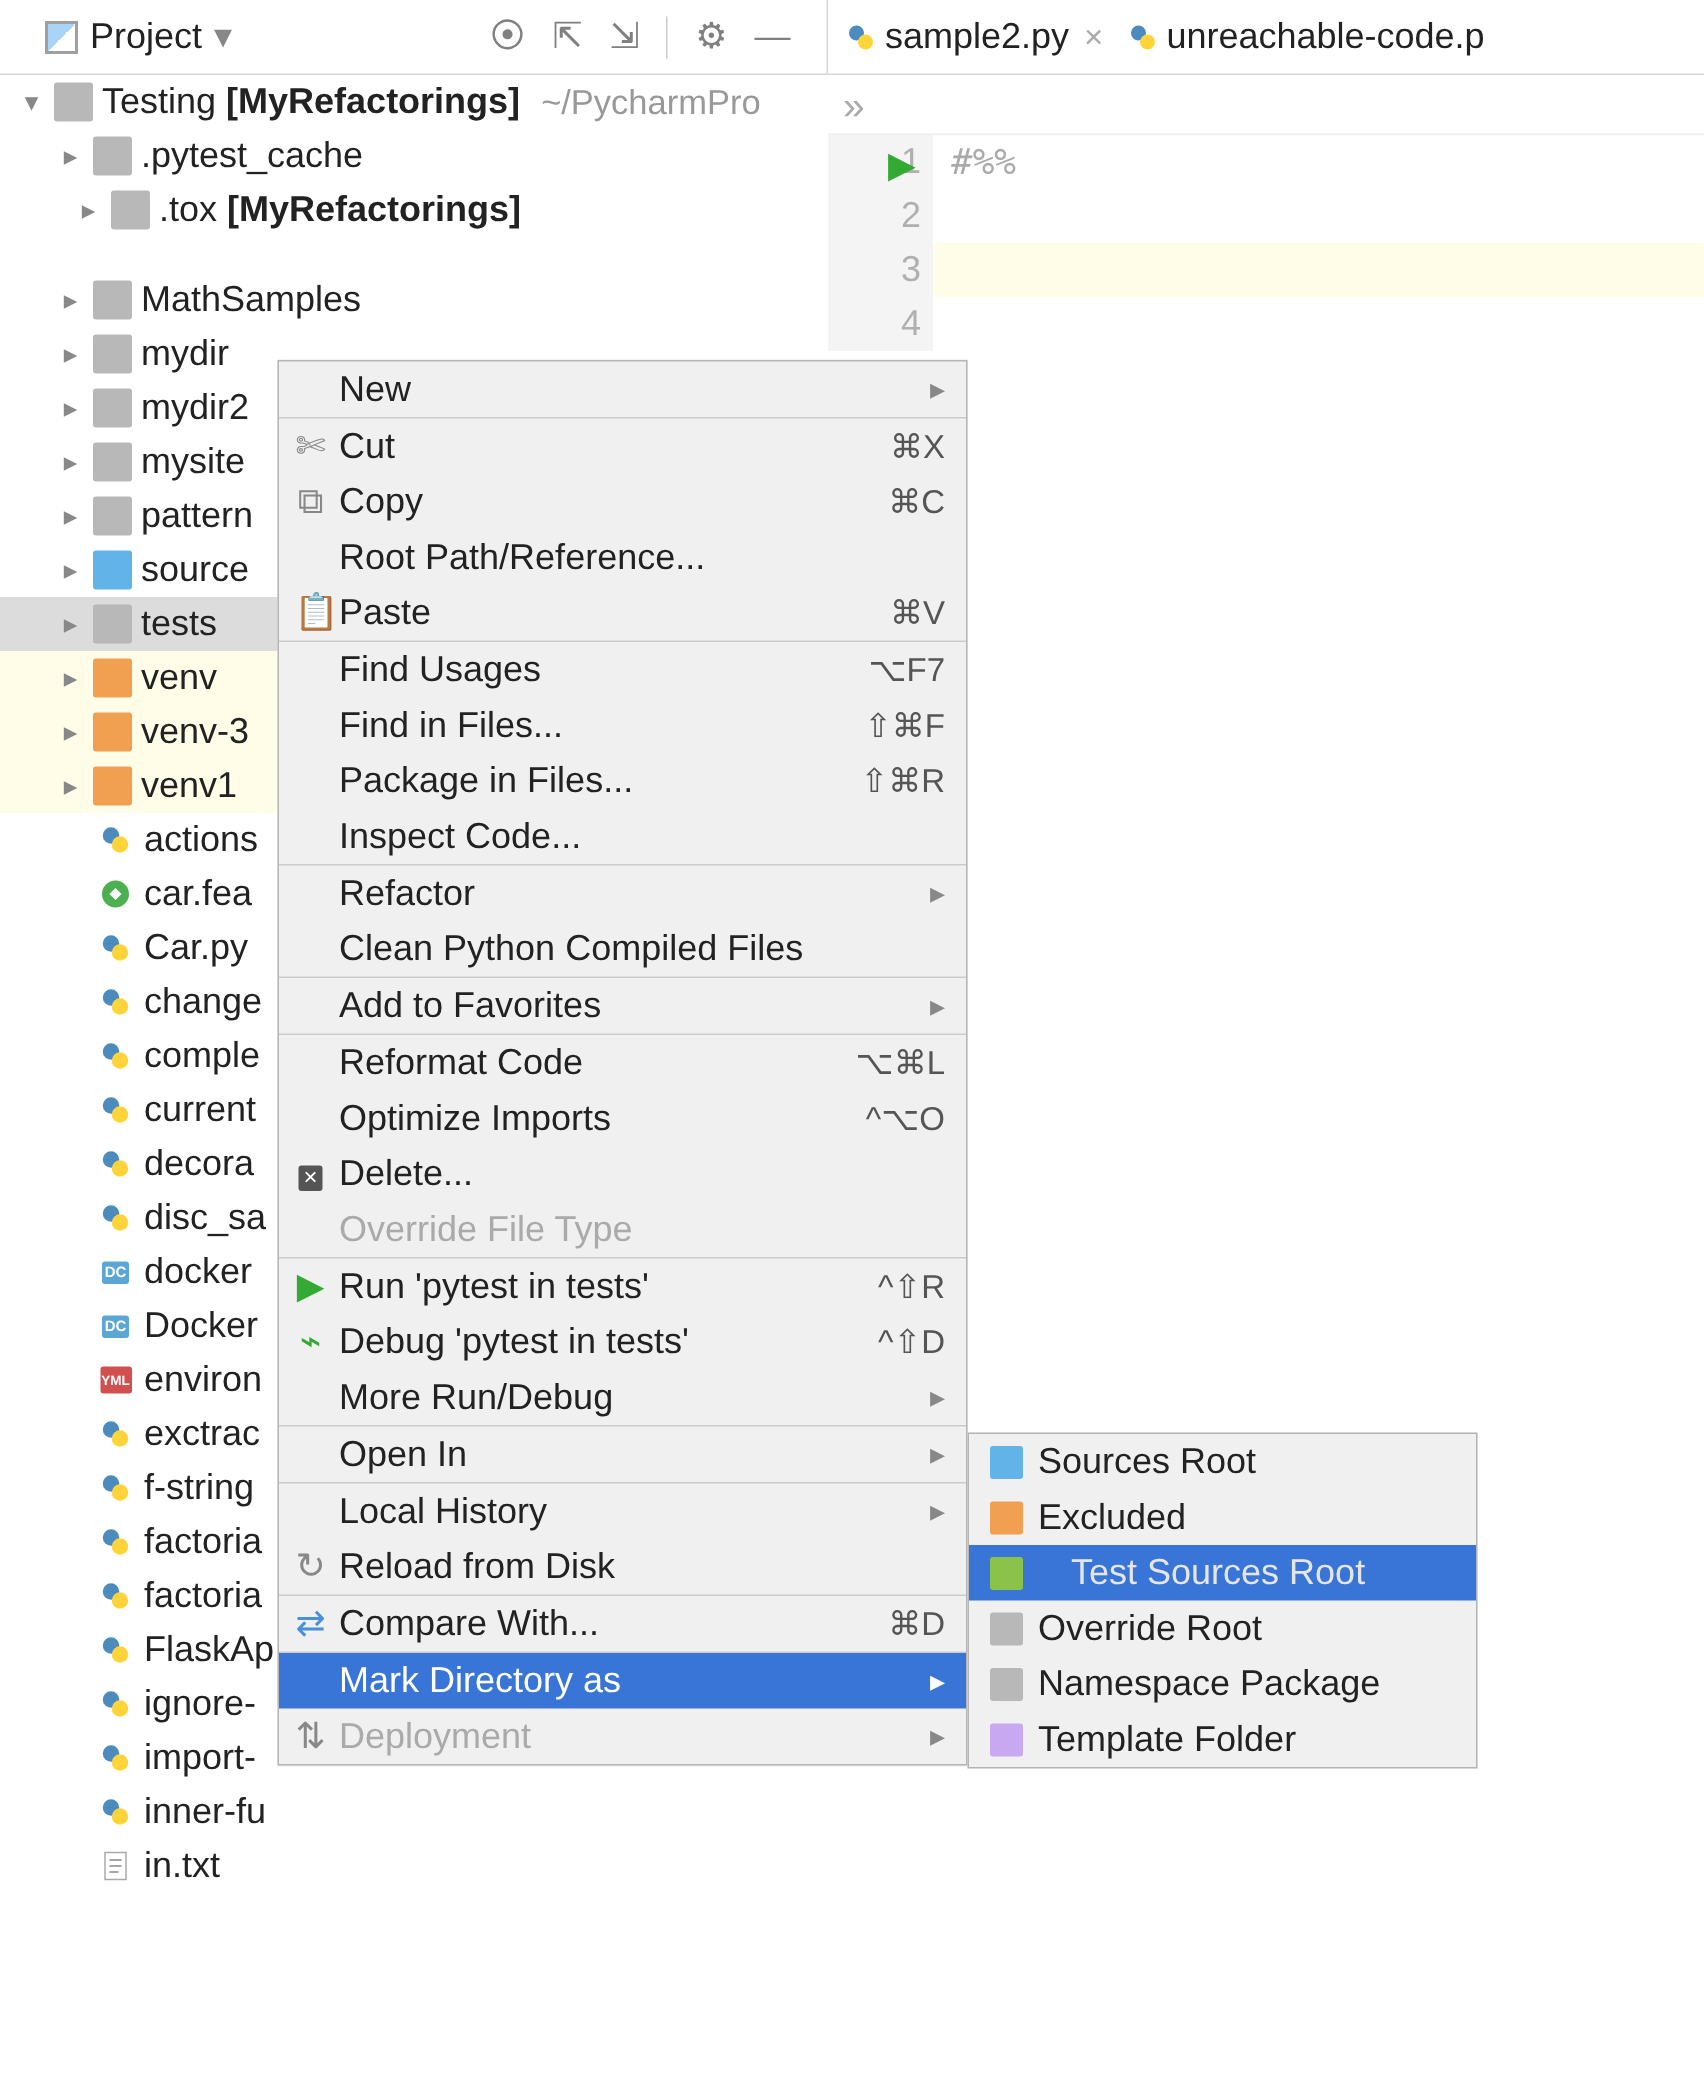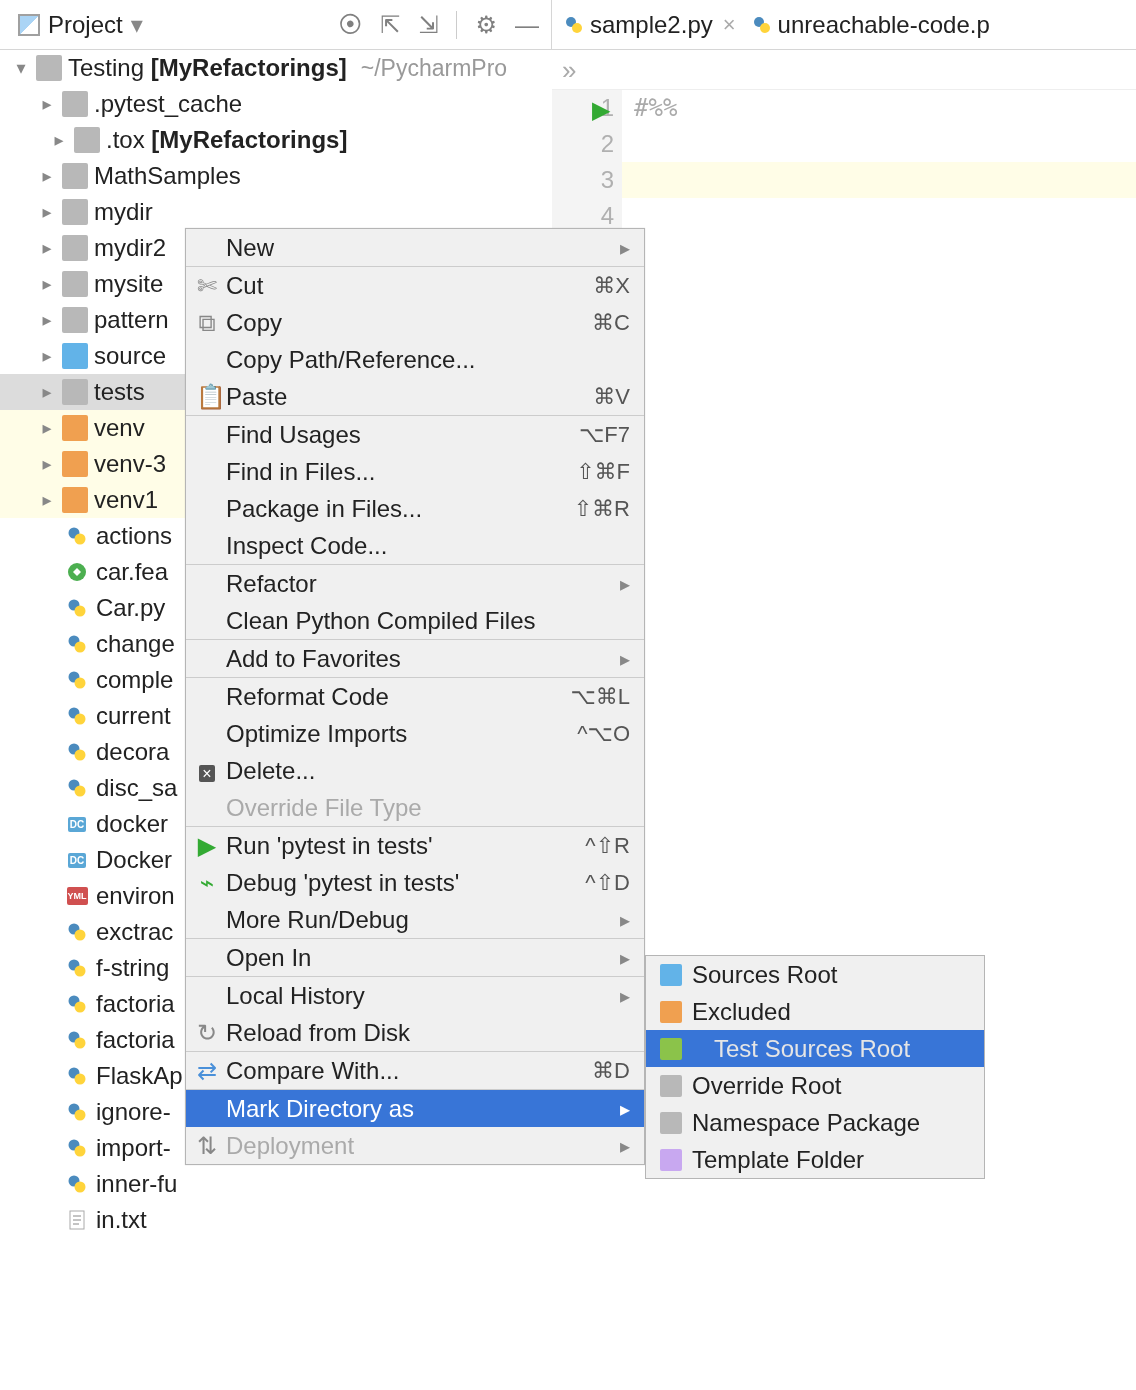--- a/index.html
+++ b/index.html
@@ -1,20 +1,20 @@
 <!DOCTYPE html>
 <html><head>
 <meta charset="utf-8">
 <style>
 * { margin: 0; padding: 0; box-sizing: border-box; font-family: -apple-system, "Segoe UI", Arial, sans-serif; }
 body { background: #fff; width: 1136px; height: 1390px; overflow: hidden; font-size: 24px; color: #222; }
 
 
 .top { height: 50px; display: flex; align-items: center; border-bottom: 1px solid #d6d6d6; }
-.top-left { width: 552px; display: flex; align-items: center; border-right: 1px solid #d6d6d6; height: 100%; padding: 0 12px; }
+.top-left { width: 552px; display: flex; align-items: center; border-right: 1px solid #d6d6d6; height: 100%; padding: 0 24px; }
 .top-right { flex: 1; display: flex; align-items: center; height: 100%; padding-left: 12px; gap: 16px; }
 .proj-btn { display: flex; align-items: center; gap: 8px; padding: 4px 6px; }
 .proj-square { width: 22px; height: 22px; border: 2px solid #a0a0a0; background: linear-gradient(135deg,#aad4f5 50%,#fff 50%); }
 .top-actions { margin-left: auto; display: flex; gap: 18px; align-items: center; }
 .icon-btn { color: #808080; }
 .vline { width: 1px; height: 28px; background: #ccc; }
 .tab { display: flex; align-items: center; gap: 6px; }
 .tab-close { color: #aaa; font-size: 22px; margin-left: 4px; }
 
 
@@ -37,21 +37,21 @@
 .editor { position: absolute; top: 50px; left: 552px; right: 0; }
 .chev { height: 40px; border-bottom: 1px solid #eee; padding-left: 10px; color: #aaa; font-size: 26px; line-height: 40px; }
 .gutter { position: absolute; top: 40px; left: 0; width: 70px; background: #f4f4f4; text-align: right; color: #b0b0b0; padding-right: 8px; }
 .gline { height: 36px; line-height: 36px; }
 .runicon { color: #3a3; position: absolute; left: 40px; top: 46px; }
 .codearea { position: absolute; top: 40px; left: 70px; right: 0; }
 .cline { height: 36px; padding-left: 12px; line-height: 36px; font-family: Menlo, monospace; font-style: italic; color: #aaa; }
 .cline.cur { background: #fffde7; }
 
 
-.menu { position: absolute; top: 228px; left: 185px; width: 460px; background: #f0f0f0; border: 1px solid #b5b5b5; box-shadow: 0 0 1px rgba(0,0,0,.2); }
+.menu { position: absolute; top: 240px; left: 185px; width: 460px; background: #f0f0f0; border: 1px solid #b5b5b5; box-shadow: 0 0 1px rgba(0,0,0,.2); }
 .mi { height: 37px; display: flex; align-items: center; padding: 0 14px 0 40px; position: relative; }
 .mi .lbl { flex: 1; }
 .mi .sc { color: #555; font-size: 22px; }
 .mi .sub { color: #888; font-size: 20px; }
 .mi.sel { background: #3875d7; color: #fff; }
 .mi.sel .sub { color: #fff; }
 .mi.dis { color: #aaa; }
 .msep { height: 1px; background: #ccc; margin: 0; }
 .micon { position: absolute; left: 10px; width: 22px; text-align: center; color: #888; }
 
@@ -120,21 +120,21 @@
     <span class="ficon folder-gray"></span>
     <span>.pytest_cache</span>
 
   </div>
     <div class="row" style="padding-left:44px;">
     <span class="arrow closed"></span>
     <span class="ficon folder-gray"></span>
     <span>.tox</span>
     &nbsp;<span class="bold">[MyRefactorings]</span>
   </div>
-    <div class="row" style="padding-left:32px;">
+    <div class="row" style="padding-left:32px;margin-top:24px;">
     <span class="arrow closed"></span>
     <span class="ficon folder-gray"></span>
     <span>MathSamples</span>
 
   </div>
     <div class="row" style="padding-left:32px;">
     <span class="arrow closed"></span>
     <span class="ficon folder-gray"></span>
     <span>mydir</span>
 
@@ -394,21 +394,21 @@
 
   </div>
     <div class="mi">
     <span class="micon">⧉</span>
     <span class="lbl">Copy</span>
     <span class="sc">⌘C</span>
 
   </div>
     <div class="mi">
 
-    <span class="lbl">Copy Path/Reference...</span>
+    <span class="lbl">Root Path/Reference...</span>
 
   </div>
     <div class="mi">
     <span class="micon">📋</span>
     <span class="lbl">Paste</span>
     <span class="sc">⌘V</span>
 
   </div>
     <div class="msep"></div>
     <div class="mi">

